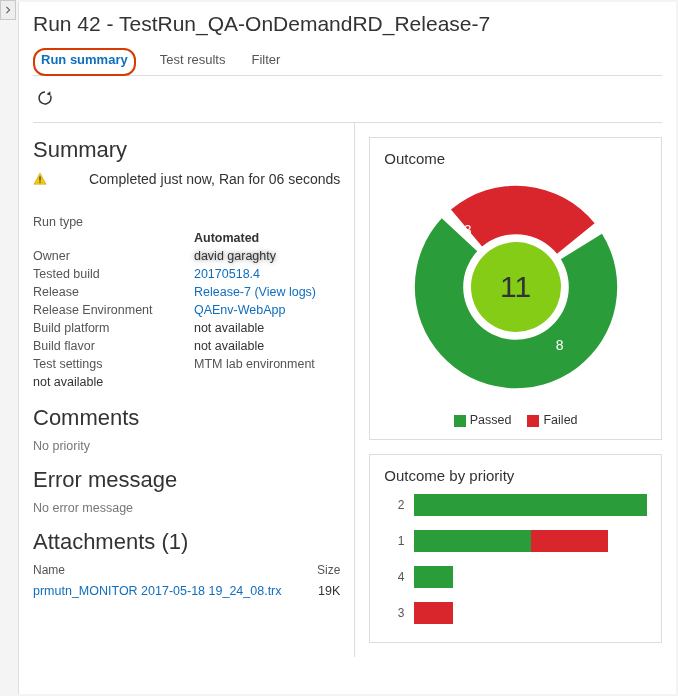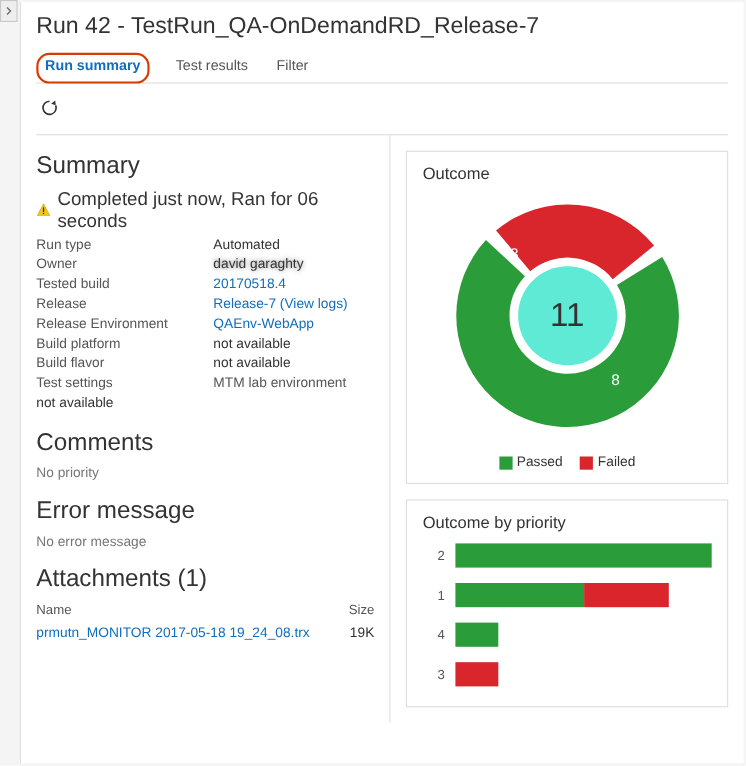--- a/index.html
+++ b/index.html
@@ -98,35 +98,35 @@
   h3.section {
     font-size: 22px;
     font-weight: 400;
     color: #333;
     margin-bottom: 8px;
   }
   .warning-row {
     display: flex;
     align-items: center;
     gap: 6px;
-    font-size: 17px;
-    margin-bottom: 4px;
+    font-size: 14px;
+    margin-bottom: 28px;
     justify-content: space-between;
   }
   .warning-row svg { width: 14px; height: 14px; }
   .fields {
     display: grid;
     grid-template-columns: 1.1fr 1fr;
     row-gap: 4px;
     font-size: 12.5px;
     color: #555;
     margin-bottom: 16px;
   }
   .fields .val { color: #333; }
-  .fields .val.bold { font-weight: 400; }
+  .fields .val.bold { font-weight: 700; margin-top: 16px; }
   .fields .val a, a.link { color: #106ebe; text-decoration: none; cursor: pointer; }
   .muted { color: #777; font-size: 12.5px; margin-bottom: 14px; }
   .attach-head {
     display: flex;
     justify-content: space-between;
     font-size: 12px;
     color: #555;
     border-bottom: 1px solid transparent;
     margin-bottom: 4px;
   }
@@ -138,21 +138,21 @@
   }
   .blur { color: transparent; text-shadow: 0 0 5px rgba(0,0,0,0.5); user-select:none; }
   
   .donut { position: relative; width: 220px; height: 220px; margin: 0 auto 12px; }
   .donut svg { width: 100%; height: 100%; transform: rotate(-90deg); }
   .donut-center {
     position: absolute;
     top: 50%; left: 50%;
     transform: translate(-50%,-50%);
     width: 90px; height: 90px;
-    background:#5eead4; border-radius:50%;
+    background:#84cc16; border-radius:50%;
     display:flex; align-items:center; justify-content:center;
     font-size: 30px; font-weight:400; color:#333;
   }
   .donut-label { position:absolute; color:#fff; font-size:14px; }
   .legend { display:flex; gap:16px; justify-content:center; font-size:12.5px; margin-top: 16px; }
   .swatch { display:inline-block; width:12px; height:12px; margin-right:4px; vertical-align:middle; }
   
   .bar-row { display:flex; align-items:center; margin-bottom:14px; }
   .bar-cat { width: 20px; text-align:right; color:#555; font-size:12px; margin-right: 10px;}
   .bar-track { flex:1; height:22px; display:flex; }

